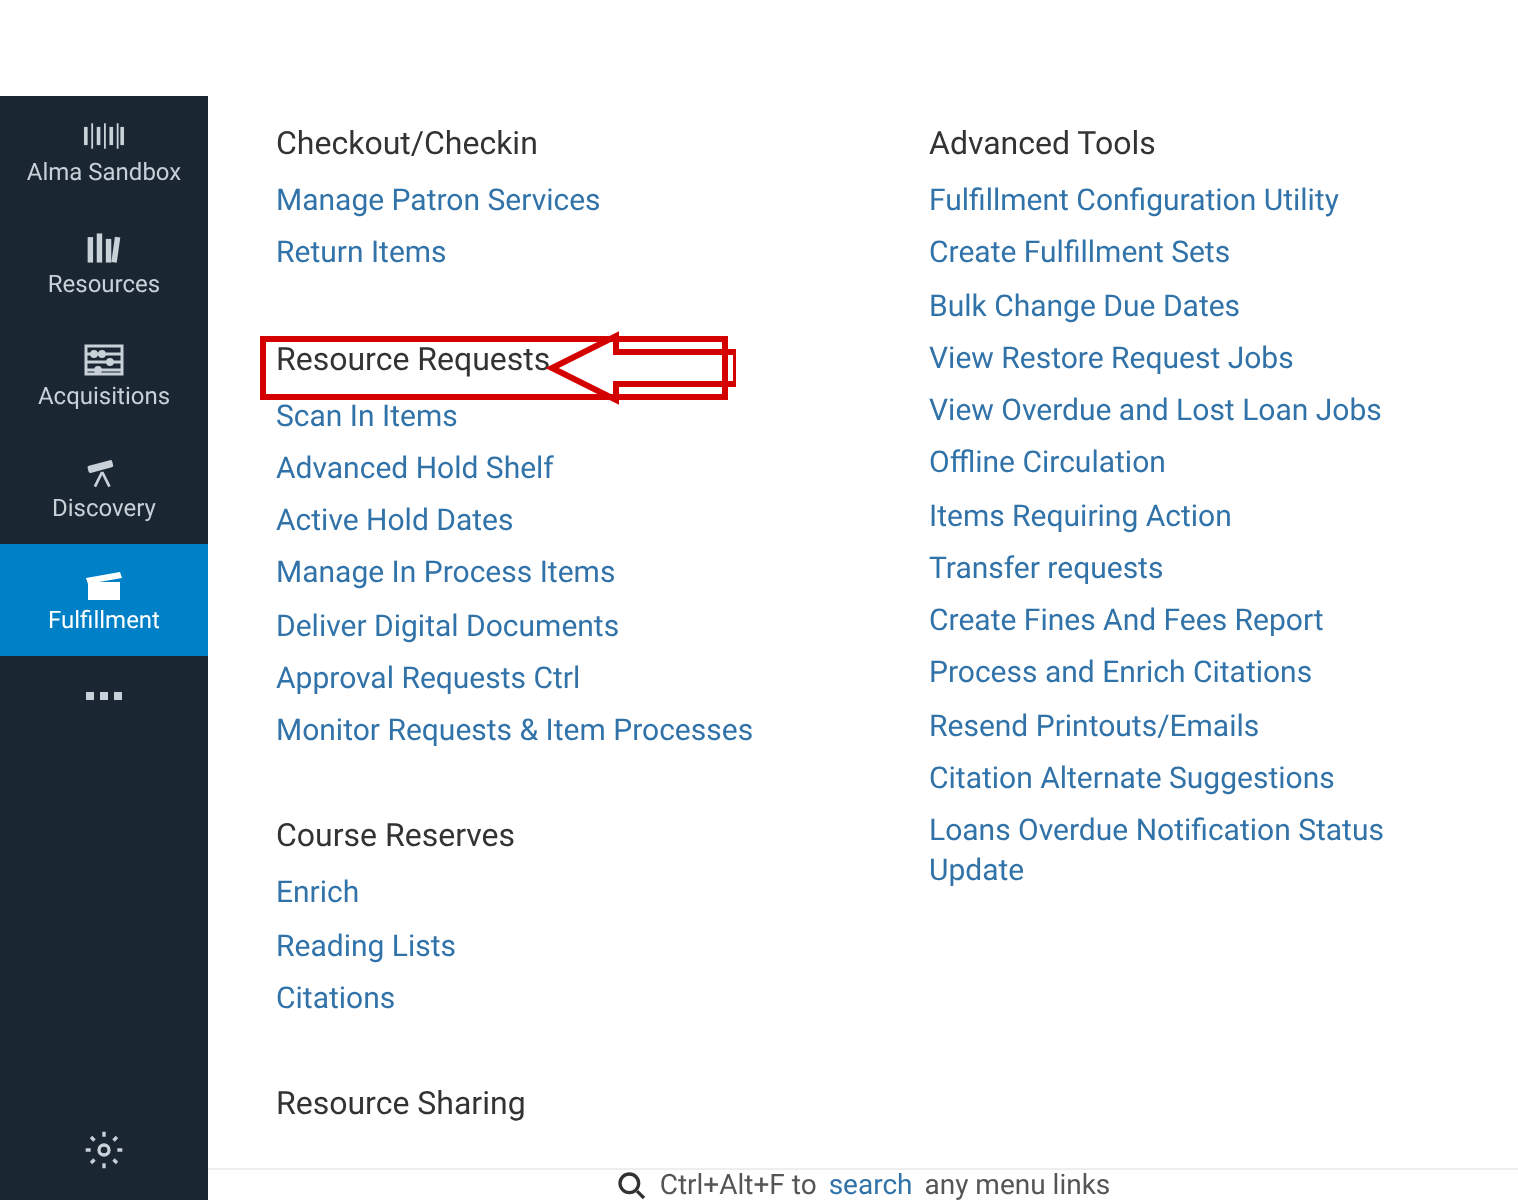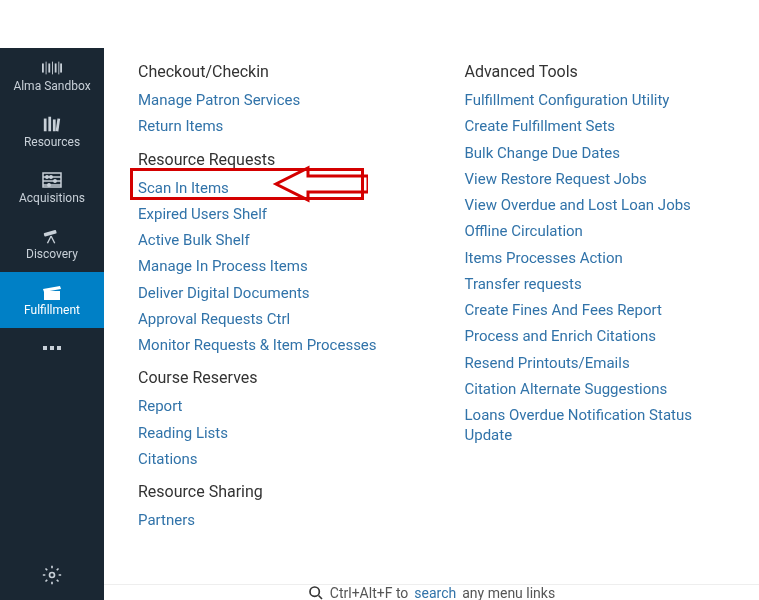--- a/index.html
+++ b/index.html
@@ -117,21 +117,21 @@
     display: flex;
     gap: 60px;
     overflow: hidden;
   }
   .col { flex: 1; }
   .section-header {
     font-size: 16px;
     font-weight: 400;
     color: #333;
     margin-bottom: 6px;
-    margin-top: 10px;
+    margin-top: 30px;
   }
   .section-header:first-child { margin-top: 0; }
   .menu-link {
     display: block;
     font-size: 15px;
     color: #3173a9;
     padding: 3px 0;
     cursor: pointer;
     line-height: 1.35;
   }
@@ -281,46 +281,46 @@
 
 <div class="main">
   <div class="col">
 
     <div class="section-header">Checkout/Checkin</div>
     <a class="menu-link">Manage Patron Services</a>
     <a class="menu-link">Return Items</a>
 
     <div class="section-header">Resource Requests</div>
     <a class="menu-link">Scan In Items</a>
-    <a class="menu-link">Expired Users Shelf</a>
-    <a class="menu-link">Active Bulk Shelf</a>
+    <a class="menu-link">Advanced Hold Shelf</a>
+    <a class="menu-link">Active Hold Dates</a>
     <a class="menu-link">Manage In Process Items</a>
     <a class="menu-link">Deliver Digital Documents</a>
     <a class="menu-link">Approval Requests Ctrl</a>
     <a class="menu-link">Monitor Requests &amp; Item Processes</a>
 
     <div class="section-header">Course Reserves</div>
-    <a class="menu-link">Report</a>
+    <a class="menu-link">Enrich</a>
     <a class="menu-link">Reading Lists</a>
     <a class="menu-link">Citations</a>
 
     <div class="section-header">Resource Sharing</div>
     <a class="menu-link">Partners</a>
 
   </div>
 
   <div class="col">
     <div class="section-header">Advanced Tools</div>
     <a class="menu-link">Fulfillment Configuration Utility</a>
     <a class="menu-link">Create Fulfillment Sets</a>
     <a class="menu-link">Bulk Change Due Dates</a>
     <a class="menu-link">View Restore Request Jobs</a>
     <a class="menu-link">View Overdue and Lost Loan Jobs</a>
     <a class="menu-link">Offline Circulation</a>
-    <a class="menu-link">Items Processes Action</a>
+    <a class="menu-link">Items Requiring Action</a>
     <a class="menu-link">Transfer requests</a>
     <a class="menu-link">Create Fines And Fees Report</a>
     <a class="menu-link">Process and Enrich Citations</a>
     <a class="menu-link">Resend Printouts/Emails</a>
     <a class="menu-link">Citation Alternate Suggestions</a>
     <a class="menu-link">Loans Overdue Notification Status Update</a>
   </div>
 </div>
 
 <div class="highlight-box"></div>

